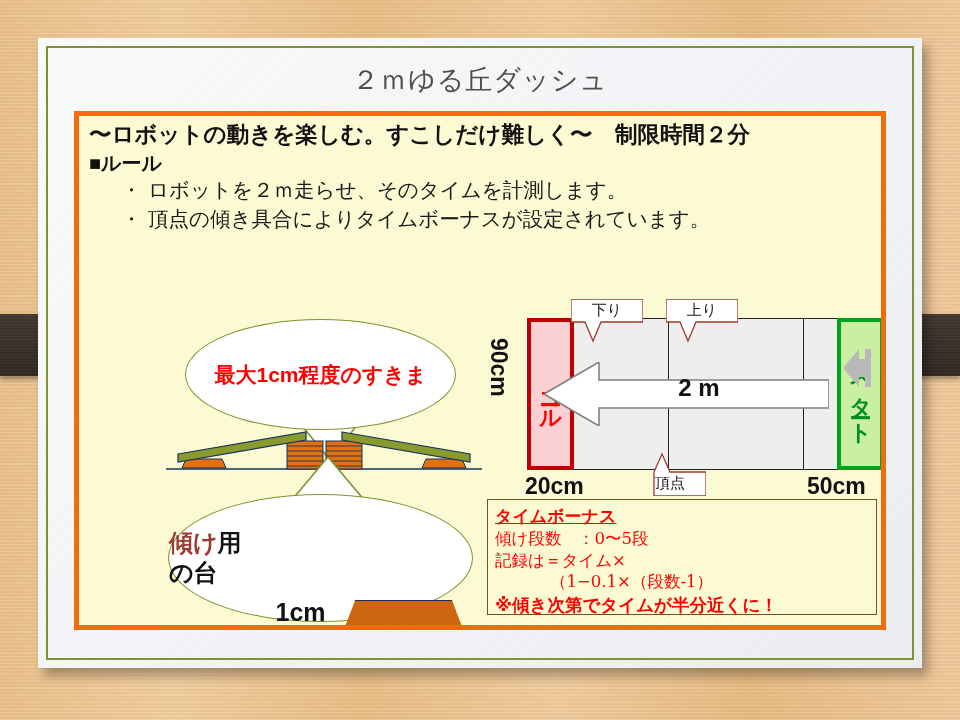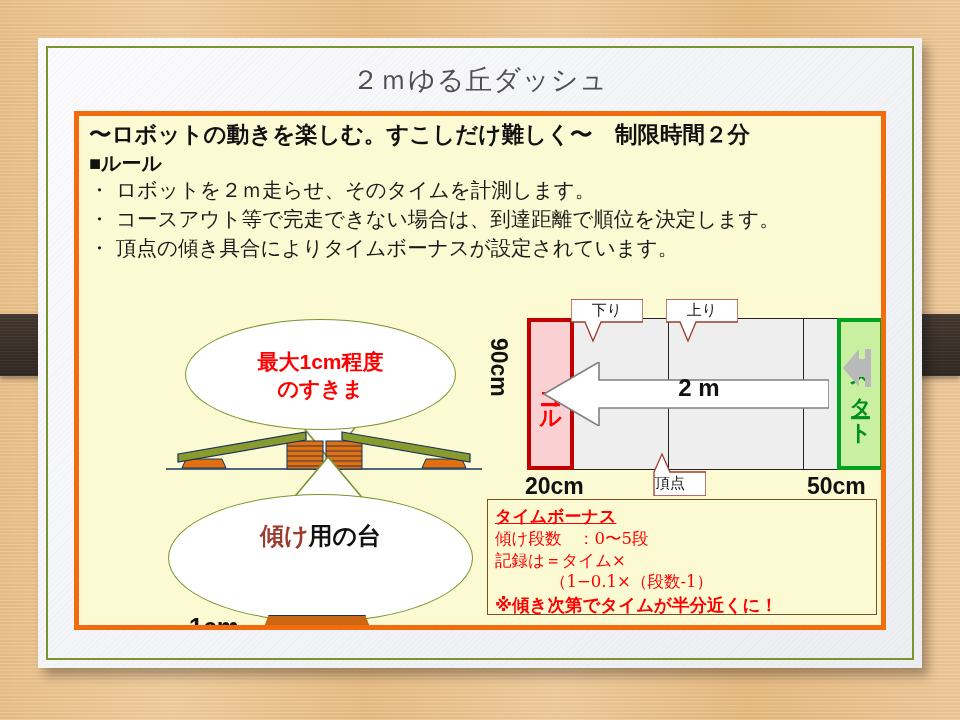--- a/index.html
+++ b/index.html
@@ -69,28 +69,28 @@
   }
   .hdr{
     font-weight:bold;font-size:22.5px;line-height:30px;letter-spacing:0px;
     white-space:nowrap;
   }
   .hdr2{
     font-weight:bold;font-size:20px;line-height:26px;
   }
   .rline{
     font-family:"DejaVu Serif","Liberation Serif",serif;
-    font-size:20.5px;line-height:29px;white-space:nowrap;color:#1a1a1a;
+    font-size:20.5px;line-height:29px;white-space:nowrap;color:#1a1a1a;margin-left:32px;
   }
   
   .ellipse{
     position:absolute;
     background:#ffffff;border:1.6px solid #7c9430;border-radius:50%;
     box-sizing:border-box;
-    display:flex;flex-direction:column;align-items:center;justify-content:center;
+    display:flex;flex-direction:row;align-items:center;justify-content:center;
   }
   #ell-top{left:106px;top:203px;width:271px;height:111px;}
   #ell-bot{left:89px;top:378px;width:305px;height:128px;}
   .ell-red{
     color:#ff0000;font-weight:bold;font-size:21px;line-height:27px;text-align:center;
   }
   .tail{position:absolute;}
   .ramp-wrap{position:absolute;left:85px;top:300px;width:320px;height:62px;}
   
   #trap{
@@ -173,21 +173,20 @@
   <div id="greenframe"></div>
 
   <div id="title">２ｍゆる丘ダッシュ</div>
 
   <div id="contentbox">
 
     <div id="rules">
       <div class="hdr">〜ロボットの動きを楽しむ。すこしだけ難しく〜　制限時間２分</div>
       <div class="hdr2">■ルール</div>
       <div class="rline">・ ロボットを２ｍ走らせ、そのタイムを計測します。</div>
-      <div class="rline">・ コースアウト等で完走できない場合は、到達距離で順位を決定します。</div>
       <div class="rline">・ 頂点の傾き具合によりタイムボーナスが設定されています。</div>
     </div>
 
     <svg class="tail" style="left:215px;top:300px;width:70px;height:44px;" viewBox="0 0 70 44">
       <polygon points="0,0 70,0 36,44" fill="#ffffff" stroke="#7c9430" stroke-width="1.6"></polygon>
       <line x1="1" y1="1" x2="69" y2="1" stroke="#ffffff" stroke-width="3"></line>
     </svg>
     <div class="ellipse" id="ell-top">
       <div class="ell-red">最大1cm程度</div>
       <div class="ell-red">のすきま</div>

